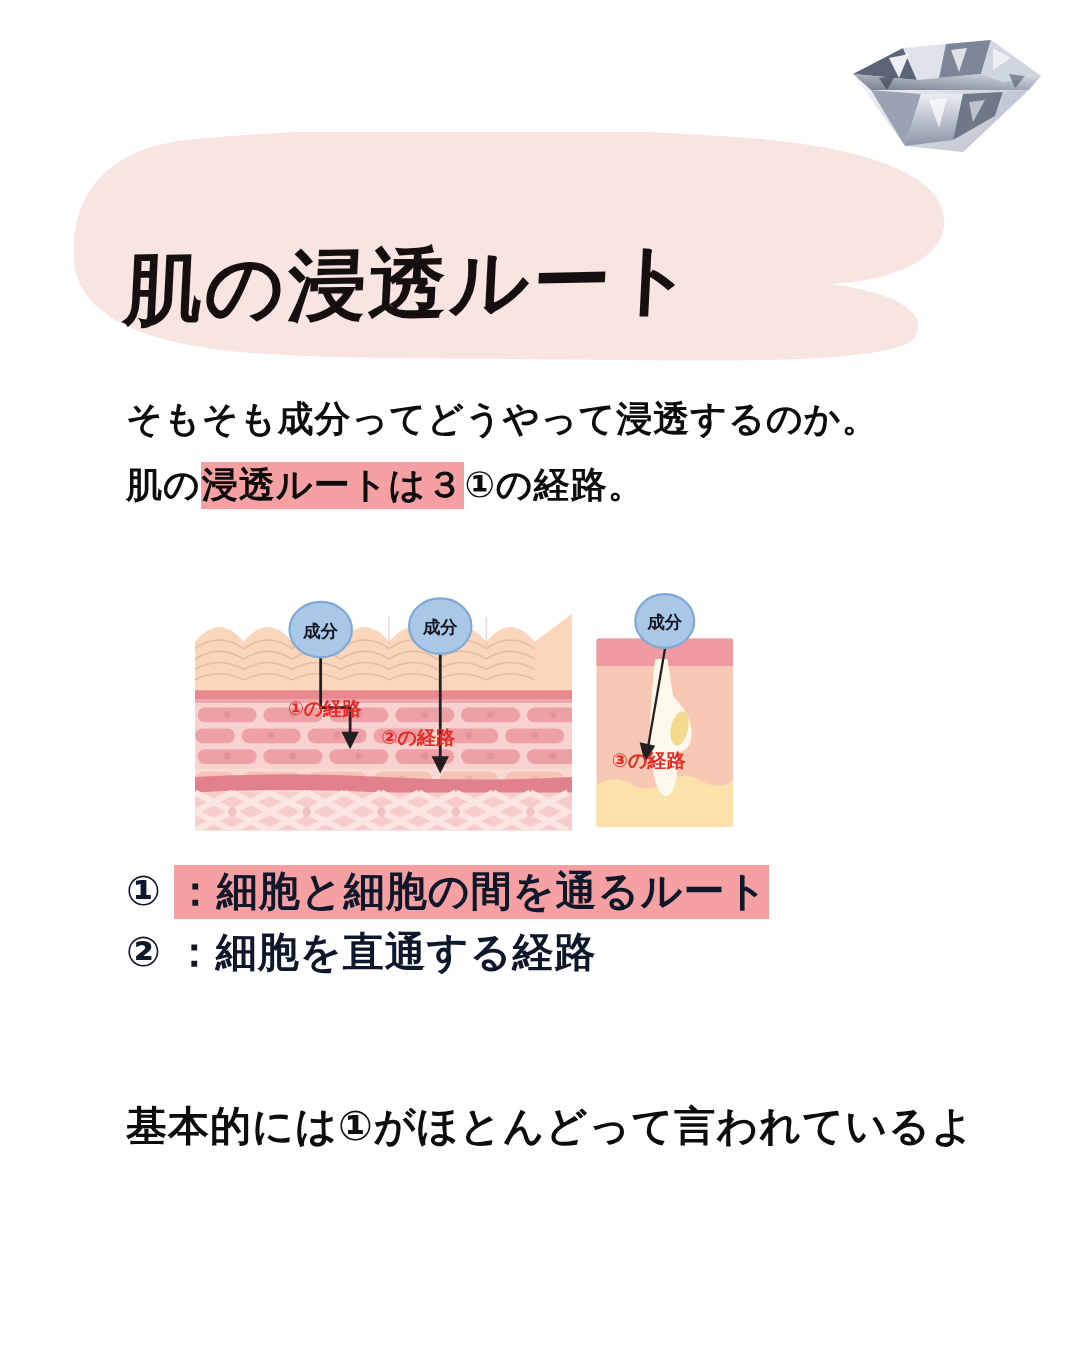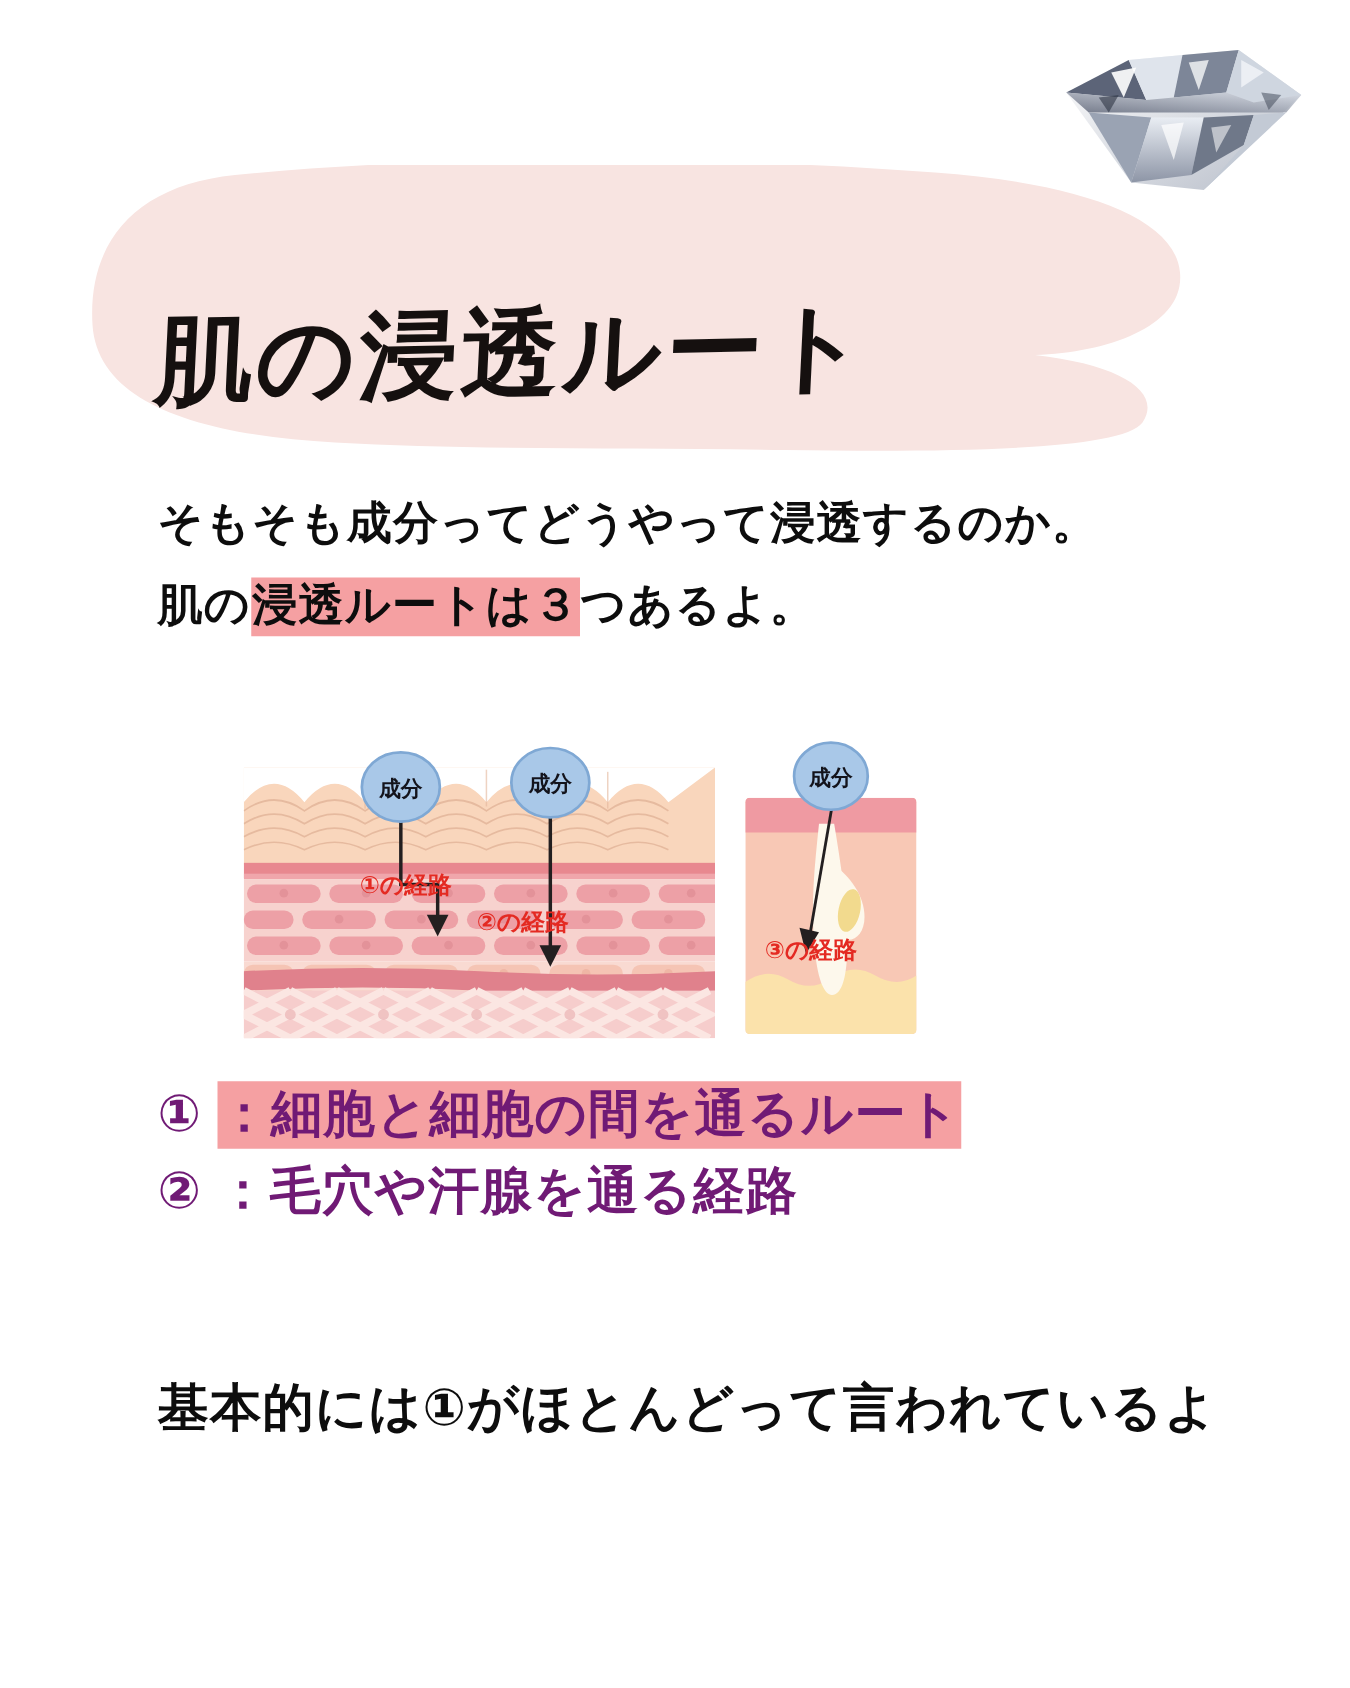--- a/index.html
+++ b/index.html
@@ -41,21 +41,21 @@
     white-space:nowrap;
   }
   #intro-line-1{top:392px;}
   #intro-line-2{top:458px;}
   .hl{background:#f5a0a2;padding:2px 1px 4px 1px;}
 
   
   .list-row{
     position:absolute;left:126px;
     font-family:"DejaVu Sans","Liberation Sans",sans-serif;
-    font-weight:700;color:#701a75;
+    font-weight:700;color:#0f172a;
     font-size:41px;line-height:50px;letter-spacing:1px;
     white-space:nowrap;
   }
   #list-item-1{top:866px;}
   #list-item-2{top:927px;}
   #list-item-3{top:988px;}
   .num{margin-right:12px;}
 
   
   #footer-note{
@@ -134,21 +134,21 @@
       <path d="M 108 22 L 124 20 L 116 44 Z" fill="#ffffff" opacity="0.75"></path>
       <path d="M 150 20 L 168 30 L 150 42 Z" fill="#f2f5f9" opacity="0.8"></path>
       <path d="M 86 72 L 104 70 L 96 100 Z" fill="#ffffff" opacity="0.7"></path>
       <path d="M 126 74 L 142 72 L 130 94 Z" fill="#ffffff" opacity="0.55"></path>
       <path d="M 36 50 L 52 48 L 44 62 Z" fill="#2f3644" opacity="0.6"></path>
       <path d="M 166 46 L 182 48 L 172 60 Z" fill="#3a4252" opacity="0.5"></path>
     </svg>
   </div>
 
   <div id="intro-line-1" class="intro">そもそも成分ってどうやって浸透するのか。</div>
-  <div id="intro-line-2" class="intro"><span>肌の</span><span class="hl">浸透ルートは３</span><span>つあるよ。</span></div>
+  <div id="intro-line-2" class="intro"><span>肌の</span><span class="hl">浸透ルートは３</span><span>①の経路。</span></div>
 
   <div id="skin-diagram">
     <svg viewBox="0 0 1080 330" xmlns="http://www.w3.org/2000/svg">
       <defs>
         <clipPath id="clipLeft">
             <rect x="225" y="60" width="435" height="250"></rect>
           </clipPath>
         <clipPath id="clipRight">
             <rect x="688" y="88" width="158" height="218" rx="4"></rect>
           </clipPath>
@@ -347,18 +347,18 @@
           <ellipse cx="767" cy="68" rx="34" ry="31" fill="#a9c8e8" stroke="#7fa8d4" stroke-width="2.5"></ellipse>
           <text class="bub-txt" x="767" y="76" text-anchor="middle">成分</text>
         </g>
         <text class="route-txt" x="706" y="236">③の経路</text>
       </g>
     </svg>
   </div>
 
   <div id="list-item-1" class="list-row"><span class="num">①</span><span class="hl"><span>：</span><span>細胞と細胞の間を通るルート</span></span></div>
 
-  <div id="list-item-2" class="list-row"><span class="num">②</span><span>：</span><span>毛穴や汗腺を通る経路</span></div>
+  <div id="list-item-2" class="list-row"><span class="num">②</span><span>：</span><span>細胞を直通する経路</span></div>
 
 
   <div id="footer-note">基本的には①がほとんどって言われているよ</div>
 
 </div>
 
 </body></html>

